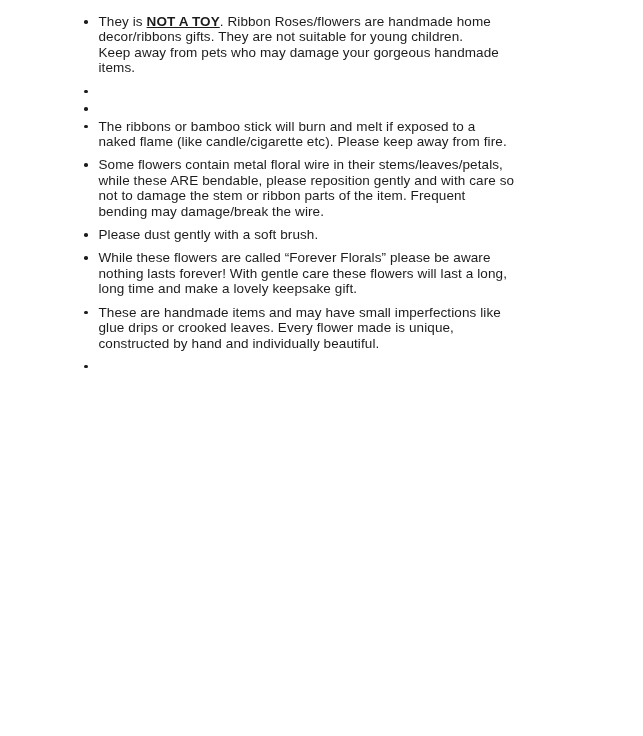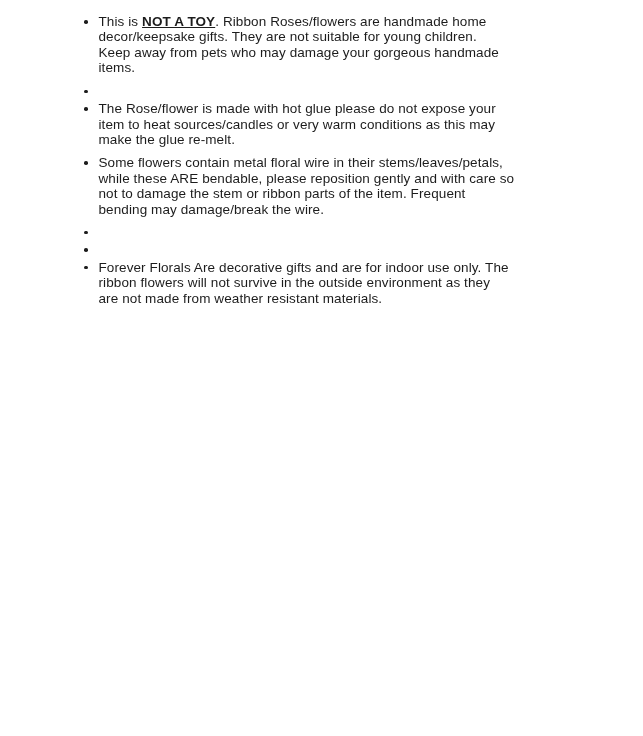--- a/index.html
+++ b/index.html
@@ -46,47 +46,56 @@
     text-decoration: underline;
   }
 </style>
 </head>
 <body>
 
 <div class="page">
   <ul class="bullet-list">
     <li>
         <span class="dot"></span>
-        <div class="txt"><span>This is </span><span class="em">NOT A TOY</span><span>. Ribbon Roses/flowers are handmade home
-decor/keepsake gifts. They are not suitable for young children.
+        <div class="txt"><span>They is </span><span class="em">NOT A TOY</span><span>. Ribbon Roses/flowers are handmade home
+decor/ribbons gifts. They are not suitable for young children.
 Keep away from pets who may damage your gorgeous handmade
 items.</span></div>
       </li>
     <li>
         <span class="dot"></span>
       </li>
     <li>
         <span class="dot"></span>
-        <div class="txt">The Rose/flower is made with hot glue please do not expose your
-item to heat sources/candles or very warm conditions as this may
-make the glue re-melt.</div>
+      </li>
+    <li>
+        <span class="dot"></span>
+        <div class="txt">The ribbons or bamboo stick will burn and melt if exposed to a
+naked flame (like candle/cigarette etc). Please keep away from fire.</div>
       </li>
     <li>
         <span class="dot"></span>
         <div class="txt">Some flowers contain metal floral wire in their stems/leaves/petals,
 while these ARE bendable, please reposition gently and with care so
 not to damage the stem or ribbon parts of the item. Frequent
 bending may damage/break the wire.</div>
       </li>
     <li>
         <span class="dot"></span>
+        <div class="txt">Please dust gently with a soft brush.</div>
       </li>
     <li>
         <span class="dot"></span>
+        <div class="txt">While these flowers are called “Forever Florals” please be aware
+nothing lasts forever! With gentle care these flowers will last a long,
+long time and make a lovely keepsake gift.</div>
       </li>
     <li>
         <span class="dot"></span>
-        <div class="txt">Forever Florals Are decorative gifts and are for indoor use only. The
-ribbon flowers will not survive in the outside environment as they
-are not made from weather resistant materials.</div>
+        <div class="txt">These are handmade items and may have small imperfections like
+glue drips or crooked leaves. Every flower made is unique,
+constructed by hand and individually beautiful.</div>
+      </li>
+    <li>
+        <span class="dot"></span>
       </li>
   </ul>
 </div>
 
 </body></html>

